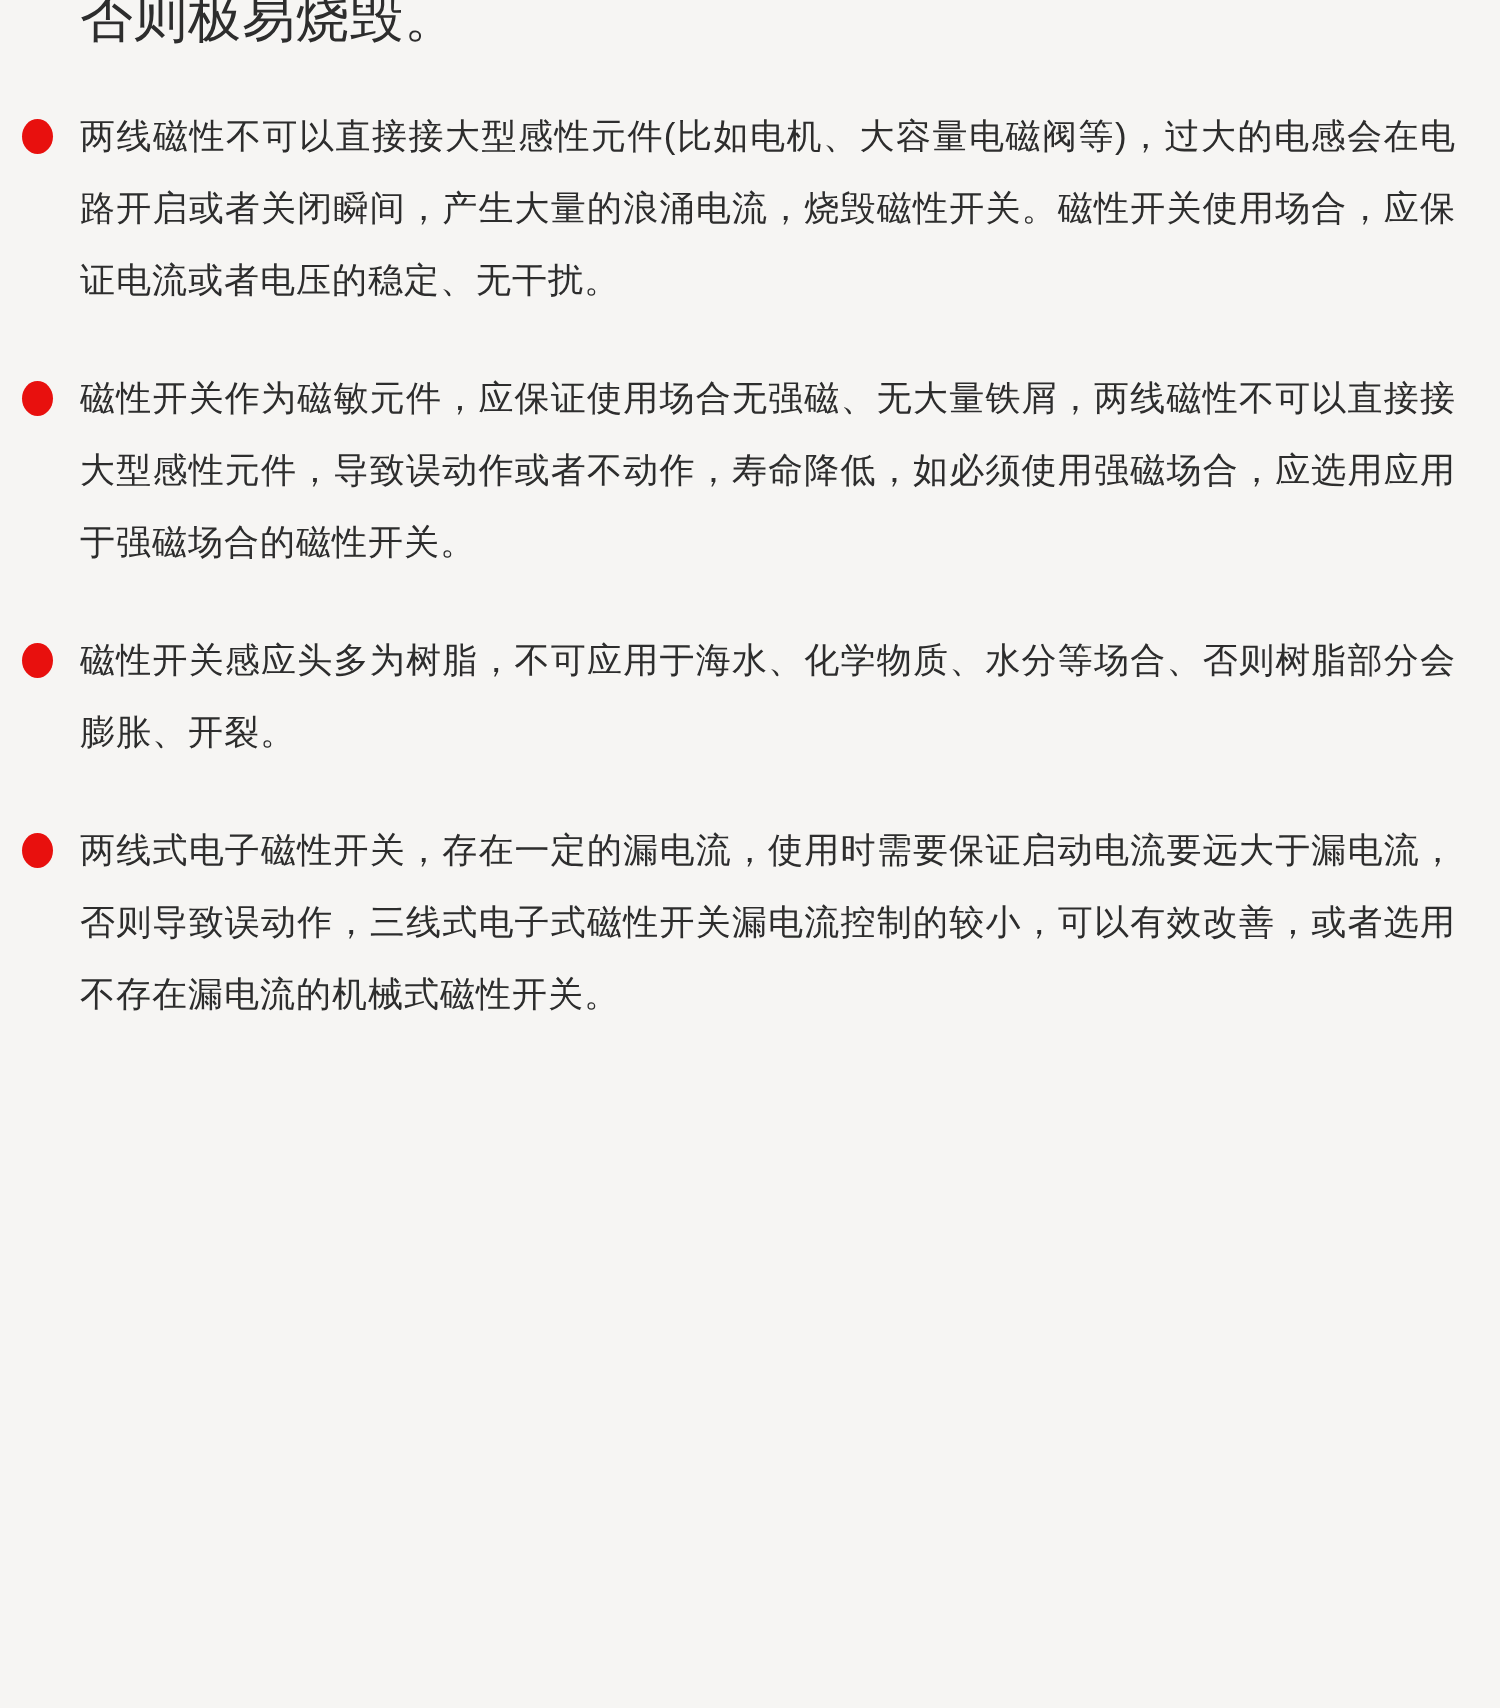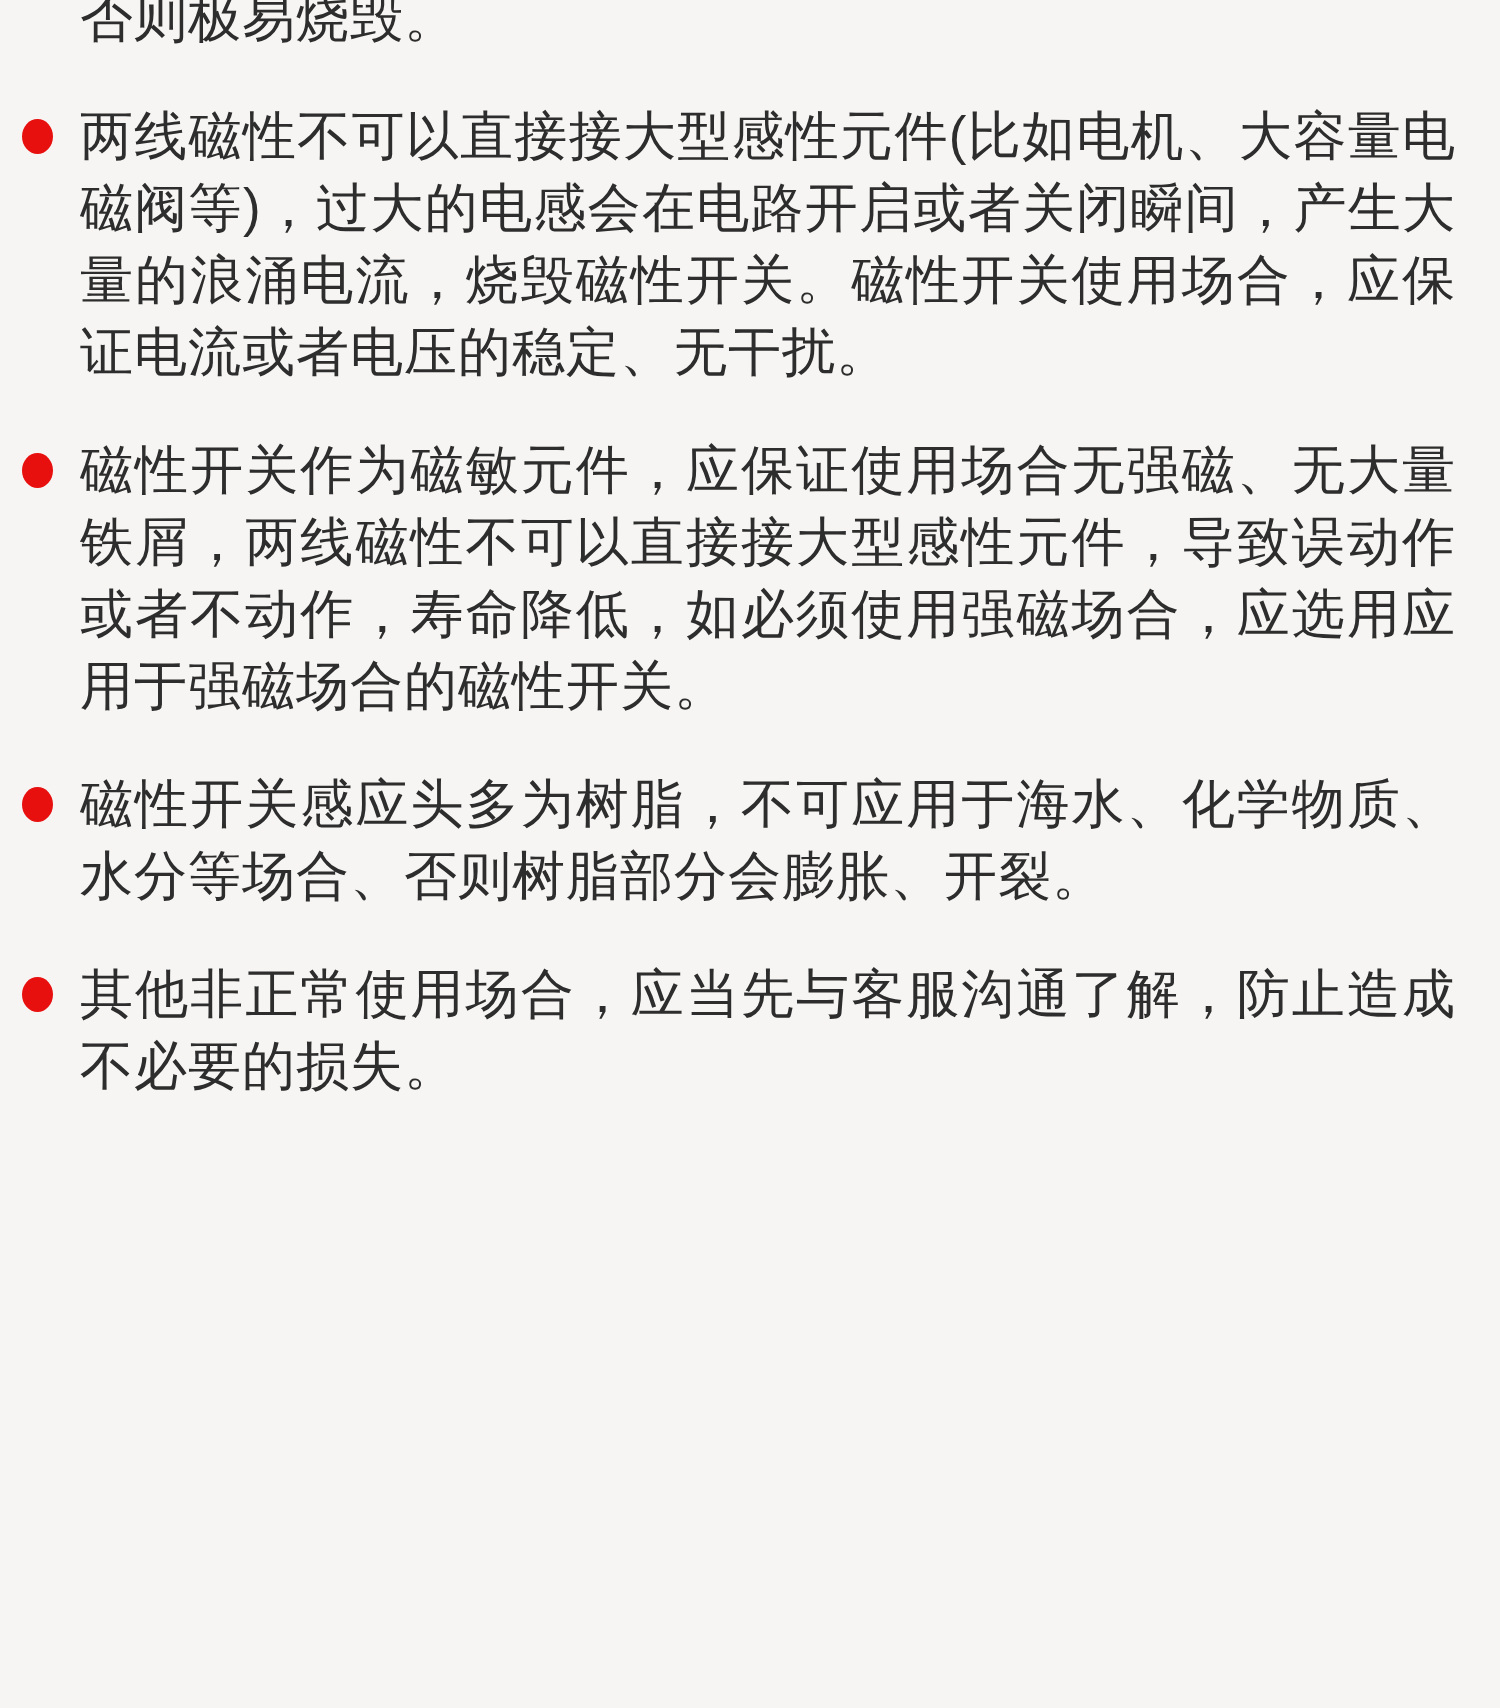--- a/index.html
+++ b/index.html
@@ -25,21 +25,21 @@
     font-size: 53px;
     line-height: 72px;
     letter-spacing: 1px;
     white-space: nowrap;
     overflow: hidden;
   }
   .bullet-item {
     position: relative;
     margin: 0 44px 46px 0;
     padding-left: 80px;
-    font-size: 53px;
+    font-size: 35px;
     line-height: 72px;
     letter-spacing: 1px;
     text-align: justify;
   }
   .bullet-dot {
     position: absolute;
     left: 22px;
     top: 19px;
     width: 31px;
     height: 35px;
@@ -66,19 +66,19 @@
     <span class="bullet-dot"></span>
     <span class="bullet-text">磁性开关作为磁敏元件，应保证使用场合无强磁、无大量铁屑，两线磁性不可以直接接大型感性元件，导致误动作或者不动作，寿命降低，如必须使用强磁场合，应选用应用于强磁场合的磁性开关。</span>
   </div>
 
   <div class="bullet-item">
     <span class="bullet-dot"></span>
     <span class="bullet-text">磁性开关感应头多为树脂，不可应用于海水、化学物质、水分等场合、否则树脂部分会膨胀、开裂。</span>
   </div>
 
 
-
   <div class="bullet-item">
     <span class="bullet-dot"></span>
-    <span class="bullet-text">其他非正常使用场合，应当先与客服沟通了解，防止造成不必要的损失。</span>
+    <span class="bullet-text">两线式电子磁性开关，存在一定的漏电流，使用时需要保证启动电流要远大于漏电流，否则导致误动作，三线式电子式磁性开关漏电流控制的较小，可以有效改善，或者选用不存在漏电流的机械式磁性开关。</span>
   </div>
+
 </div>
 </div>
 
 </body></html>

